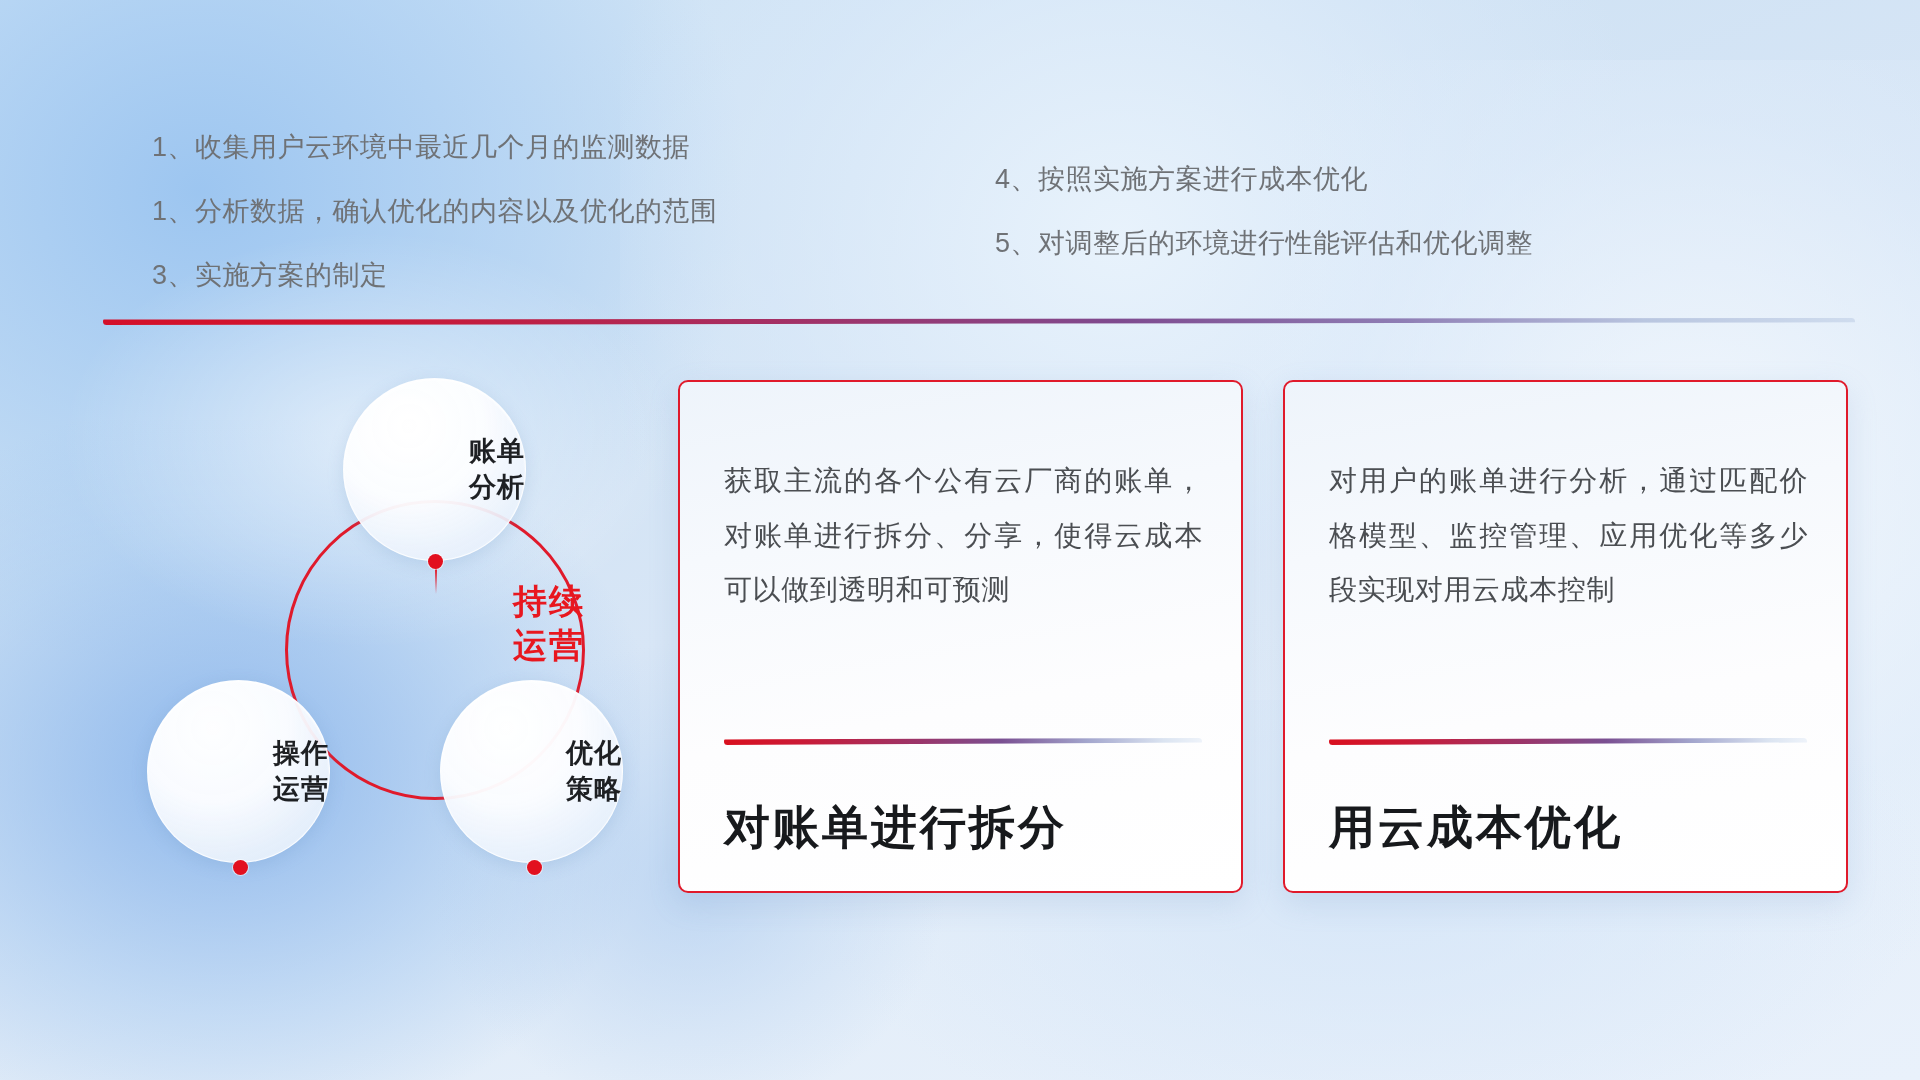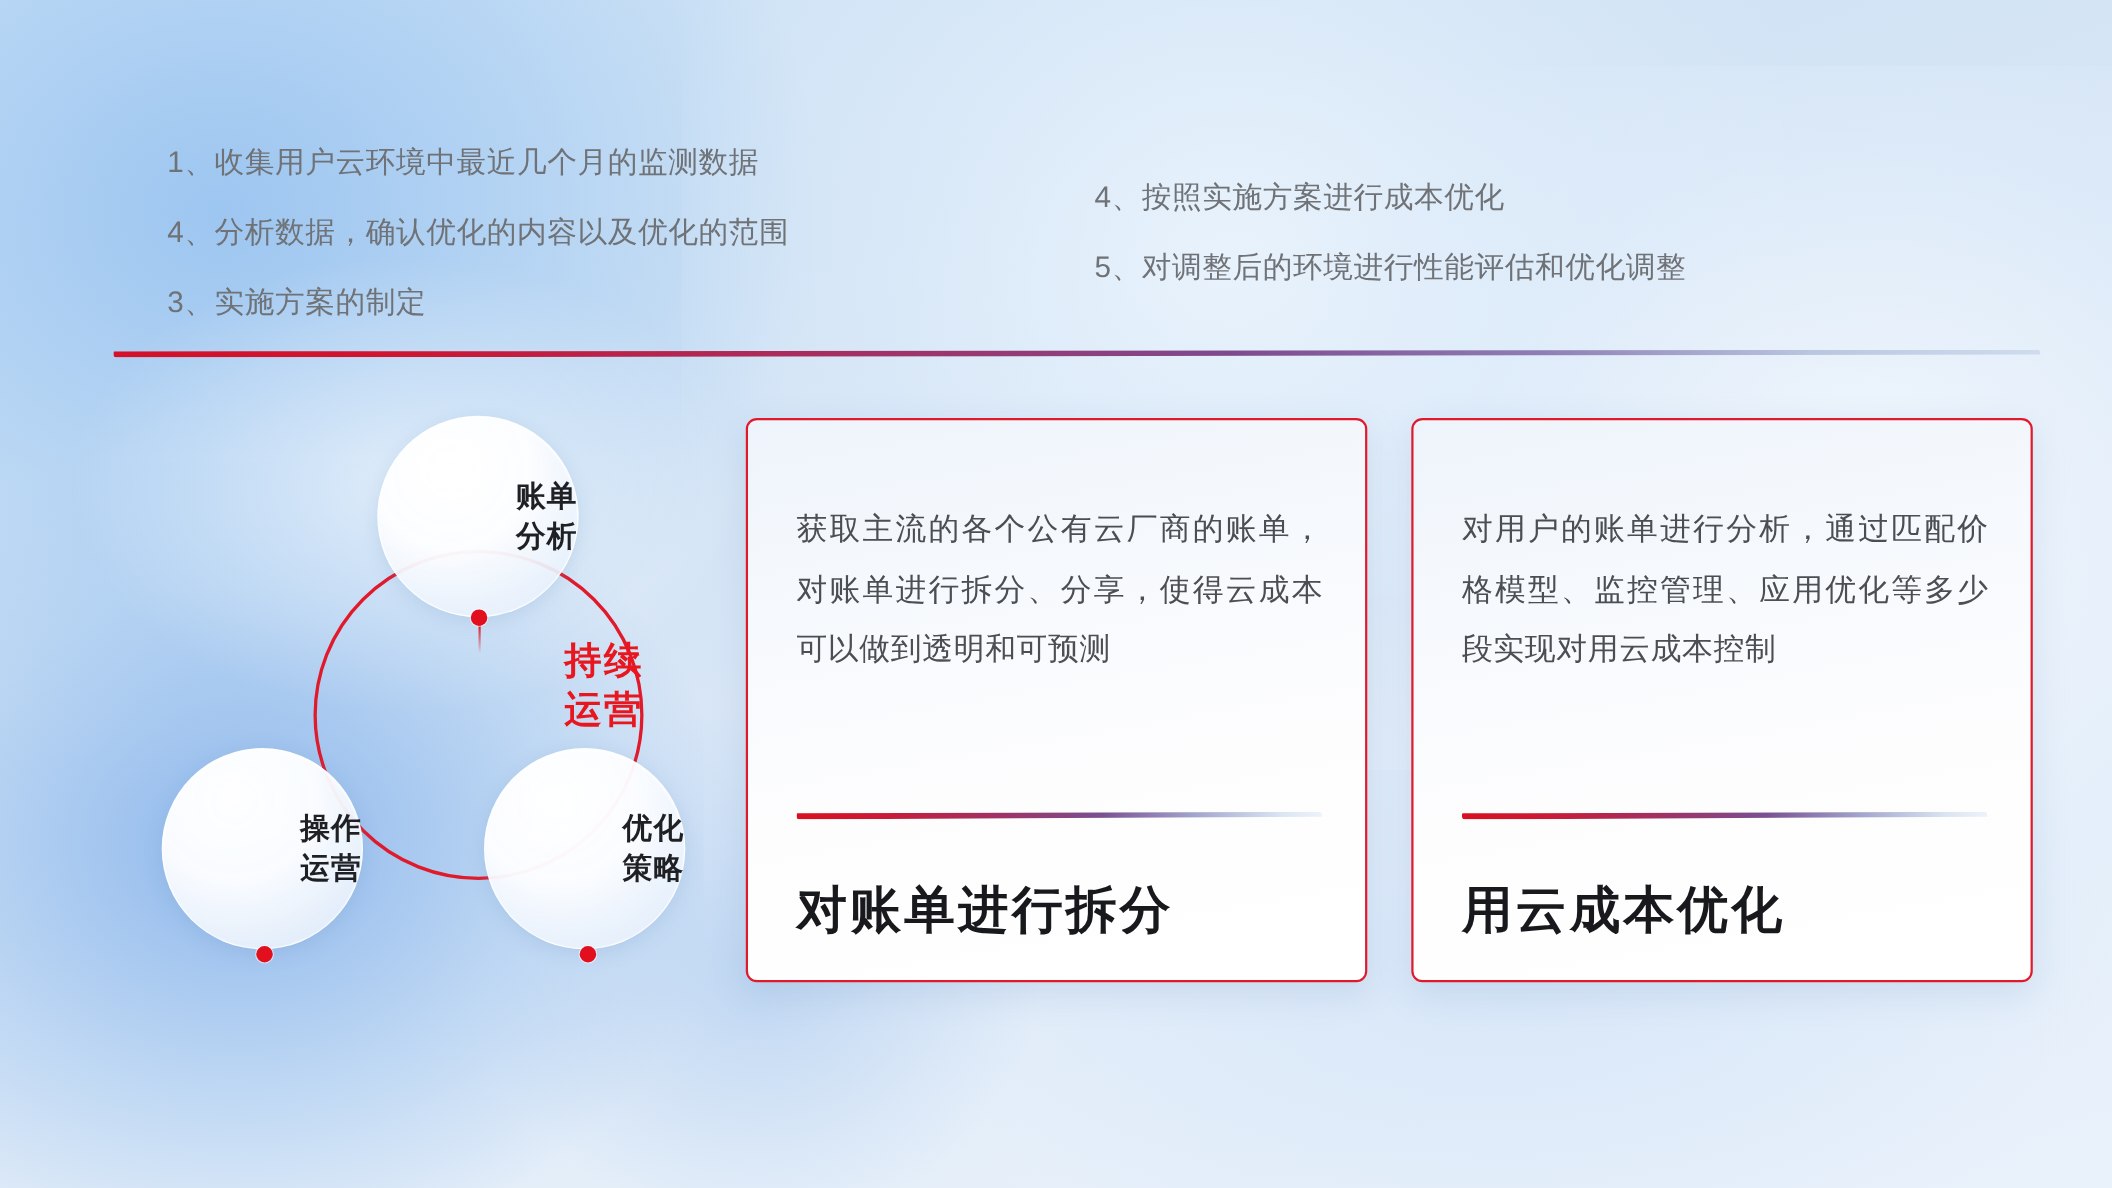--- a/index.html
+++ b/index.html
@@ -122,21 +122,21 @@
   <div class="bg-b2"></div>
   <div class="bg-b3"></div>
   <div class="bg-b4"></div>
   <div class="bg-b5"></div>
   <div class="bg-b6"></div>
   <div class="bg-b7"></div>
 </div>
 
 <div class="steps">
   <div class="step col-a s1">1、收集用户云环境中最近几个月的监测数据</div>
-  <div class="step col-a s2">4、分析数据，确认优化的内容以及优化的范围</div>
+  <div class="step col-a s2">1、分析数据，确认优化的内容以及优化的范围</div>
   <div class="step col-a s3">3、实施方案的制定</div>
   <div class="step col-b s4">4、按照实施方案进行成本优化</div>
   <div class="step col-b s5">5、对调整后的环境进行性能评估和优化调整</div>
 </div>
 
 <div class="divider"></div>
 
 <div class="venn">
   <div class="ring"></div>
 

